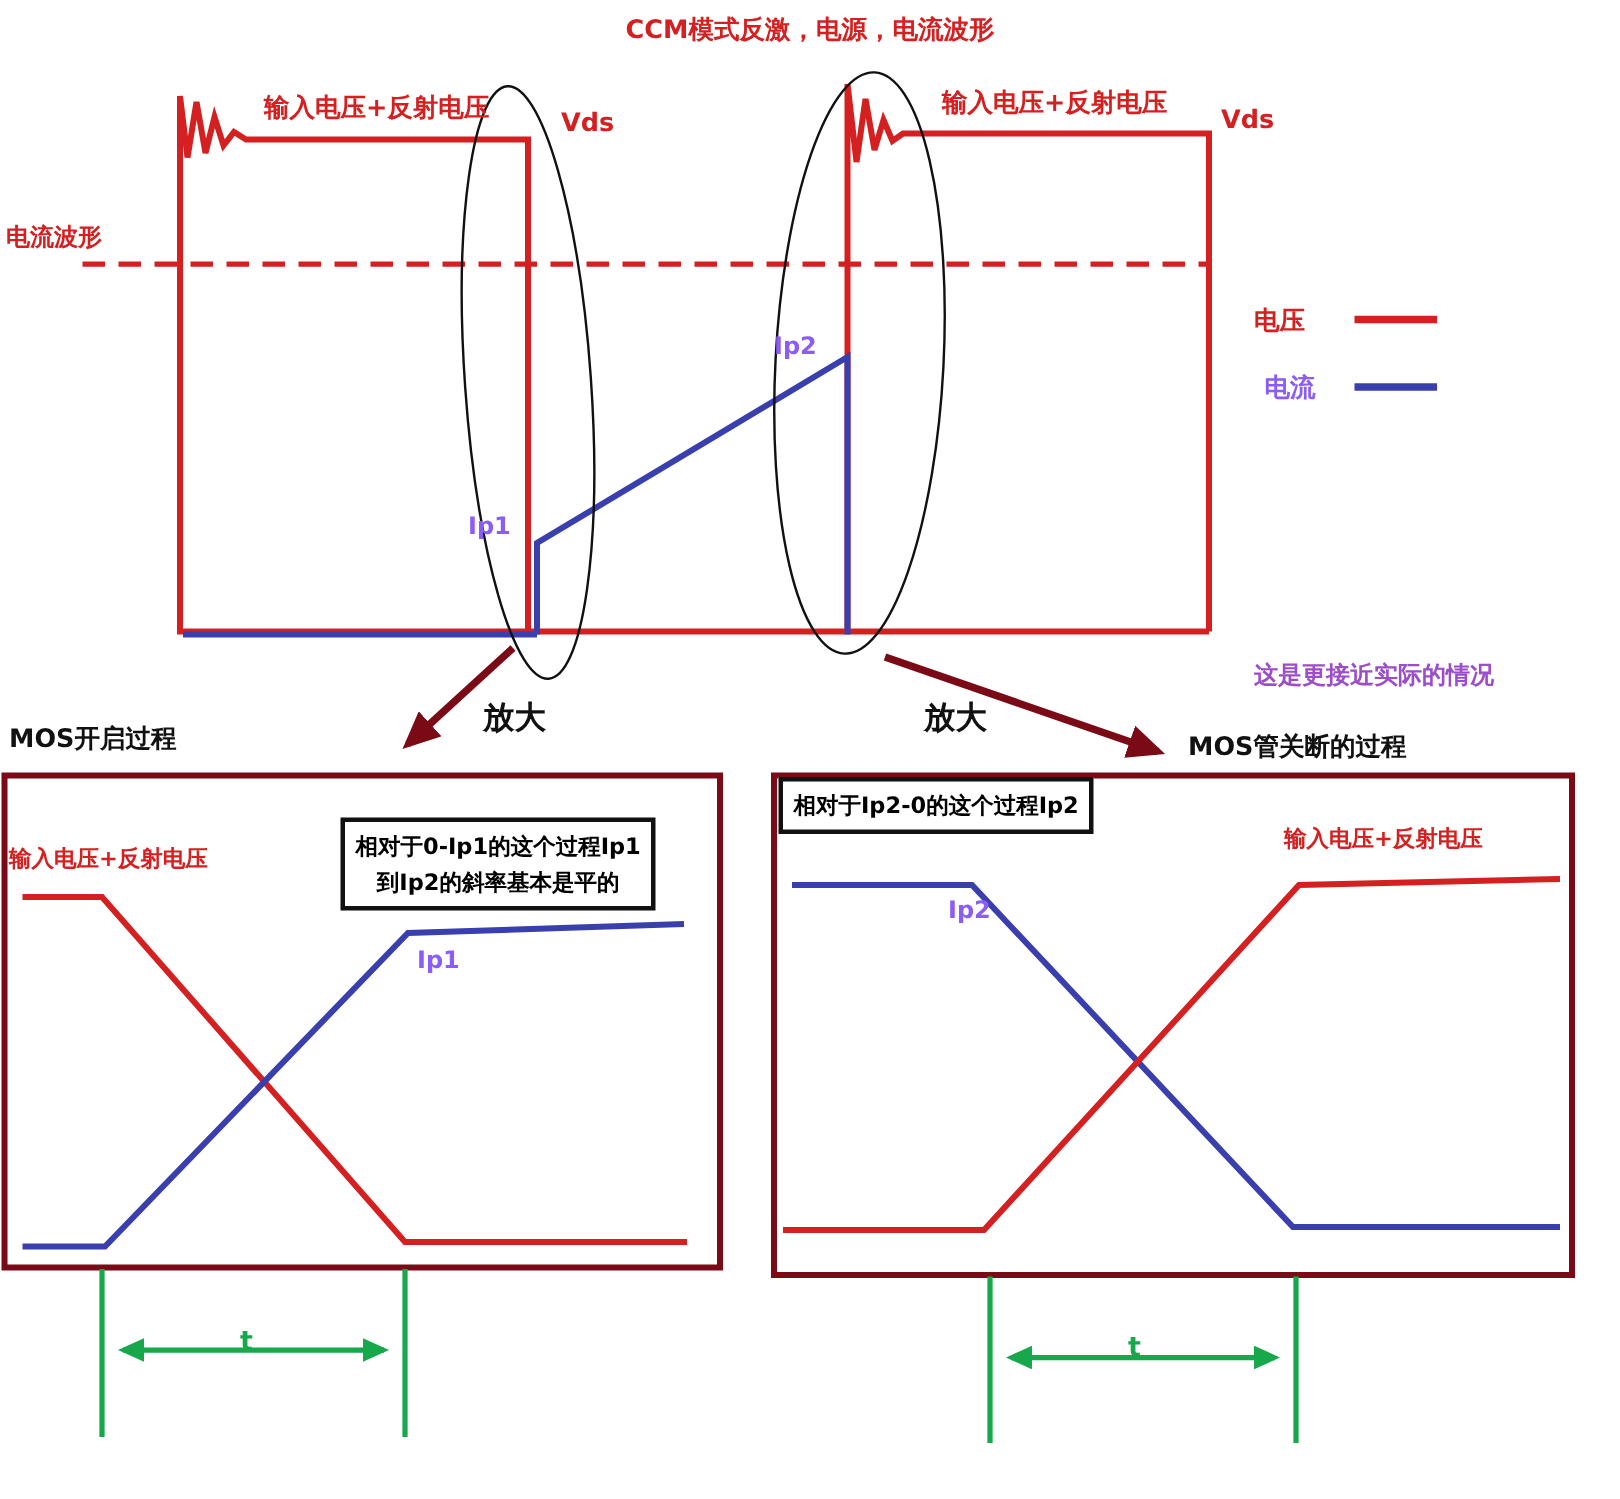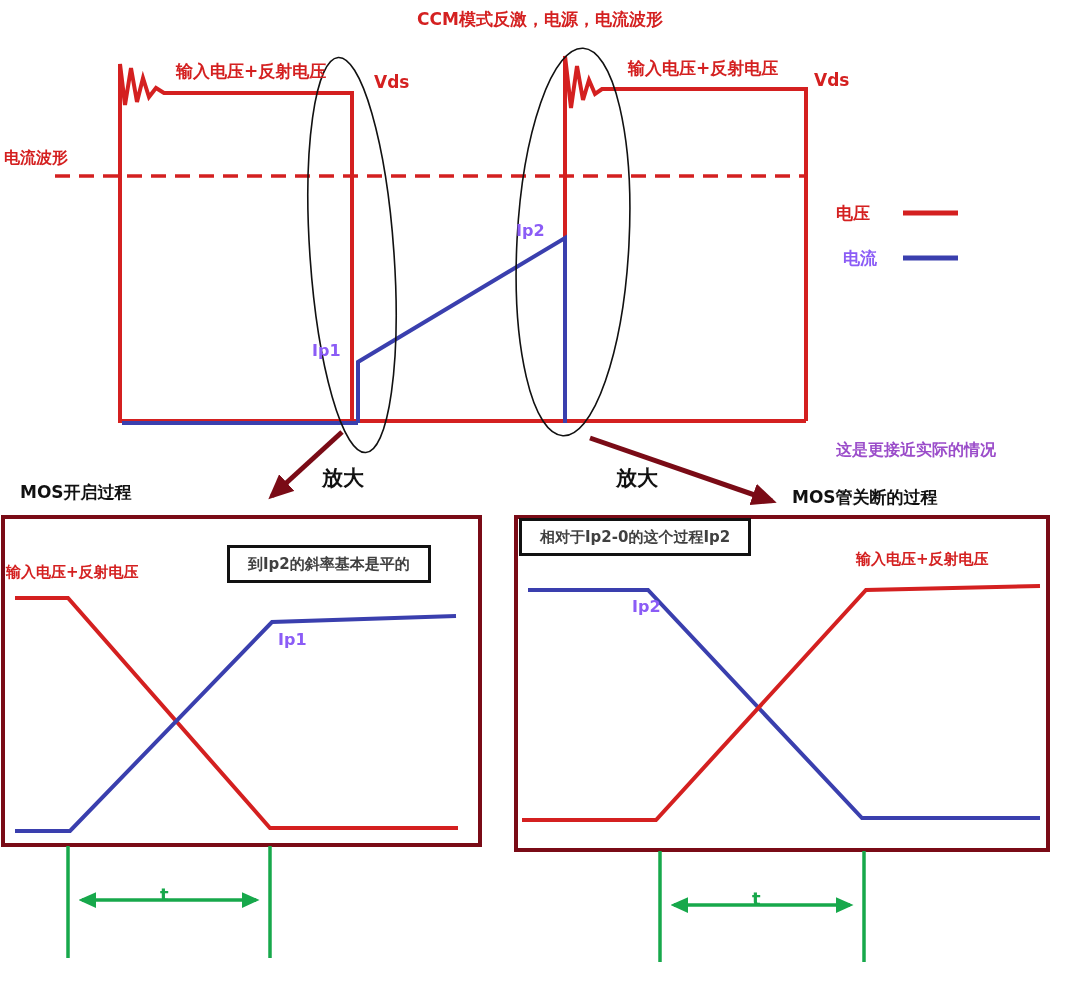--- a/index.html
+++ b/index.html
@@ -11,21 +11,21 @@
   .green{color:#17a84b;}
   .purple{color:#9b4dca;}
   .black{color:#111111;}
   .f15{font-size:15px;}
   .f16{font-size:16px;}
   .f17{font-size:17px;}
   .f18{font-size:18px;}
   .f19{font-size:21px;}
   .title{top:8px;left:0;width:1080px;text-align:center;}
   .notebox{position:absolute;border:3px solid #111111;background:#ffffff;
-           padding:4px 18px;font-weight:bold;font-size:15px;color:#404040;line-height:1.6;text-align:center;}
+           padding:4px 7px;font-weight:bold;font-size:15px;color:#000000;line-height:1.6;text-align:center;}
   svg{position:absolute;top:0;left:0;}
 </style>
 </head>
 <body>
 
 <div class="canvas">
 
   <svg width="1080" height="999" viewBox="0 0 1080 999">
     <defs>
       <marker id="ah-darkred" markerWidth="5" markerHeight="4.5" refX="4" refY="2.25" orient="auto">
@@ -82,25 +82,26 @@
   <div class="lbl blue f16" style="left:516px;top:221px;">Ip2</div>
 
   <div class="lbl red f17" style="left:836px;top:202px;">电压</div>
   <div class="lbl blue f17" style="left:843px;top:247px;">电流</div>
 
   <div class="lbl purple f16" style="left:820px;top:440px;margin-left:16px;">这是更接近实际的情况</div>
 
   <div class="lbl black f19" style="left:322px;top:464px;">放大</div>
   <div class="lbl black f19" style="left:616px;top:464px;">放大</div>
 
-  <div class="lbl black f17" style="left:20px;top:481px;text-align:right;">MOS开启过程</div>
+  <div class="lbl black f17" style="left:6px;top:481px;text-align:right;">MOS开启过程</div>
   <div class="lbl black f17" style="left:792px;top:486px;">MOS管关断的过程</div>
 
   <div class="lbl red f15" style="left:6px;top:563px;">输入电压+反射电压</div>
   <div class="notebox" style="left:227px;top:545px;">
+    <div>相对于0-Ip1的这个过程Ip1</div>
     <div>到Ip2的斜率基本是平的</div>
   </div>
   <div class="lbl blue f16" style="left:278px;top:630px;">Ip1</div>
   <div class="lbl green f18" style="left:160px;top:884px;">t</div>
 
   <div class="notebox" style="left:519px;top:518px;">
     <div>相对于Ip2-0的这个过程Ip2</div>
   </div>
   <div class="lbl red f15" style="left:856px;top:550px;">输入电压+反射电压</div>
   <div class="lbl blue f16" style="left:632px;top:597px;">Ip2</div>

